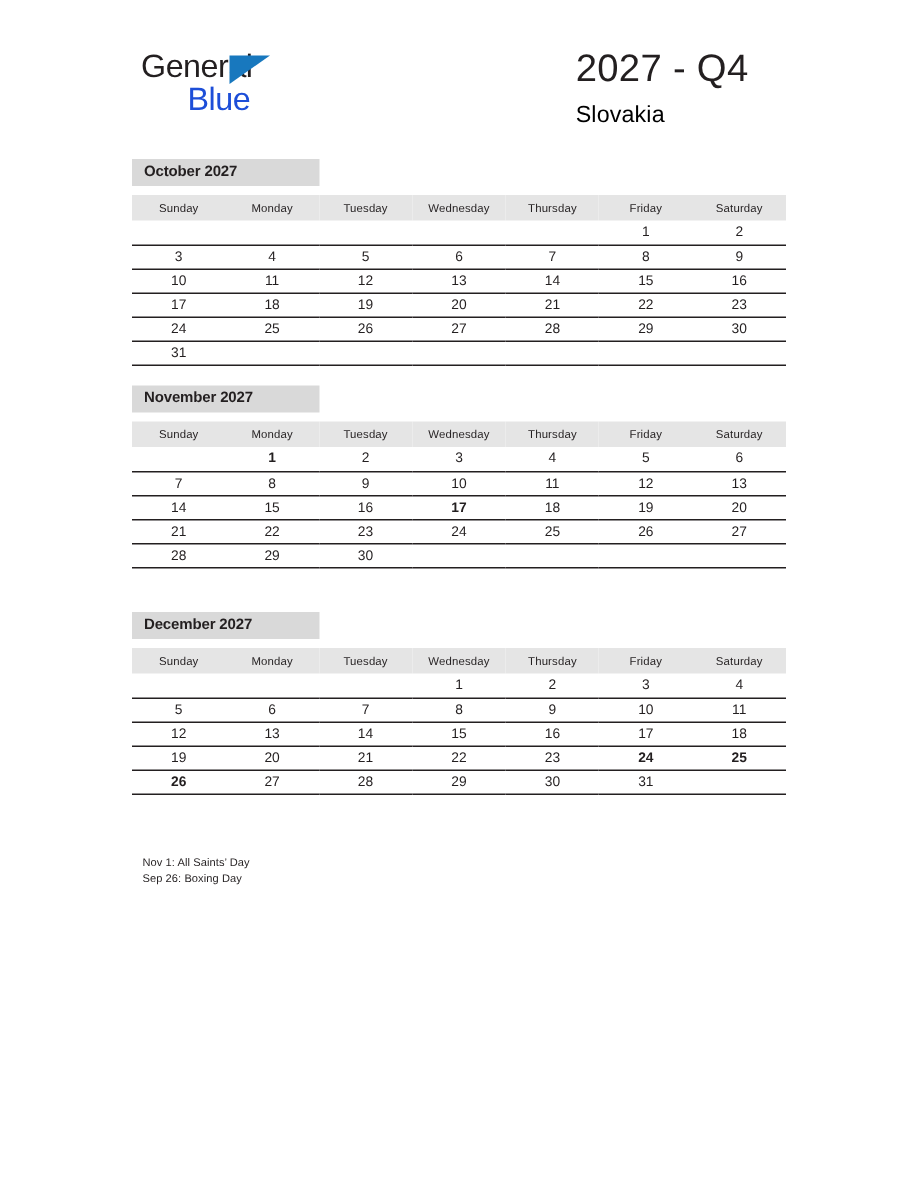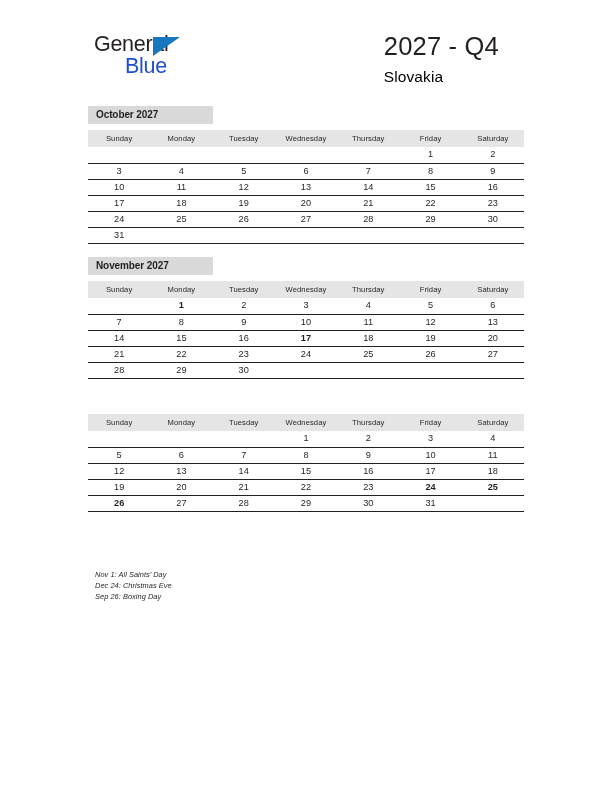--- a/index.html
+++ b/index.html
@@ -126,21 +126,20 @@
     font-weight: bold;
   }
   td.empty { color: transparent; }
 
   
   #legend {
     position: absolute;
     left: 95px;
     top: 569px;
     width: 400px;
-    font-style: italic;
   }
   .legend-item {
     font-size: 7.4px;
     color: #231f20;
     line-height: 11.1px;
     letter-spacing: 0.05px;
   }
 </style>
 </head>
 <body>
@@ -291,20 +290,23 @@
             <td>30</td>
             <td class="empty"></td>
             <td class="empty"></td>
             <td class="empty"></td>
             <td class="empty"></td>
           </tr>
         </tbody>
       </table>
     </div>
     <div class="month-block" style="top: 408px;">
+      <div class="month-title-wrap">
+        <span class="month-title">December 2027</span>
+      </div>
       <table class="cal">
         <thead>
           <tr>
             <th>Sunday</th>
             <th>Monday</th>
             <th>Tuesday</th>
             <th>Wednesday</th>
             <th>Thursday</th>
             <th>Friday</th>
             <th>Saturday</th>
@@ -356,15 +358,14 @@
             <td>31</td>
             <td class="empty"></td>
           </tr>
         </tbody>
       </table>
     </div>
   </div>
 
 <div id="legend">
     <div class="legend-item">Nov 1: All Saints’ Day</div>
-    <div class="legend-item">Dec 24: Christmas Eve</div>
     <div class="legend-item">Sep 26: Boxing Day</div>
   </div>
 
 </body></html>

